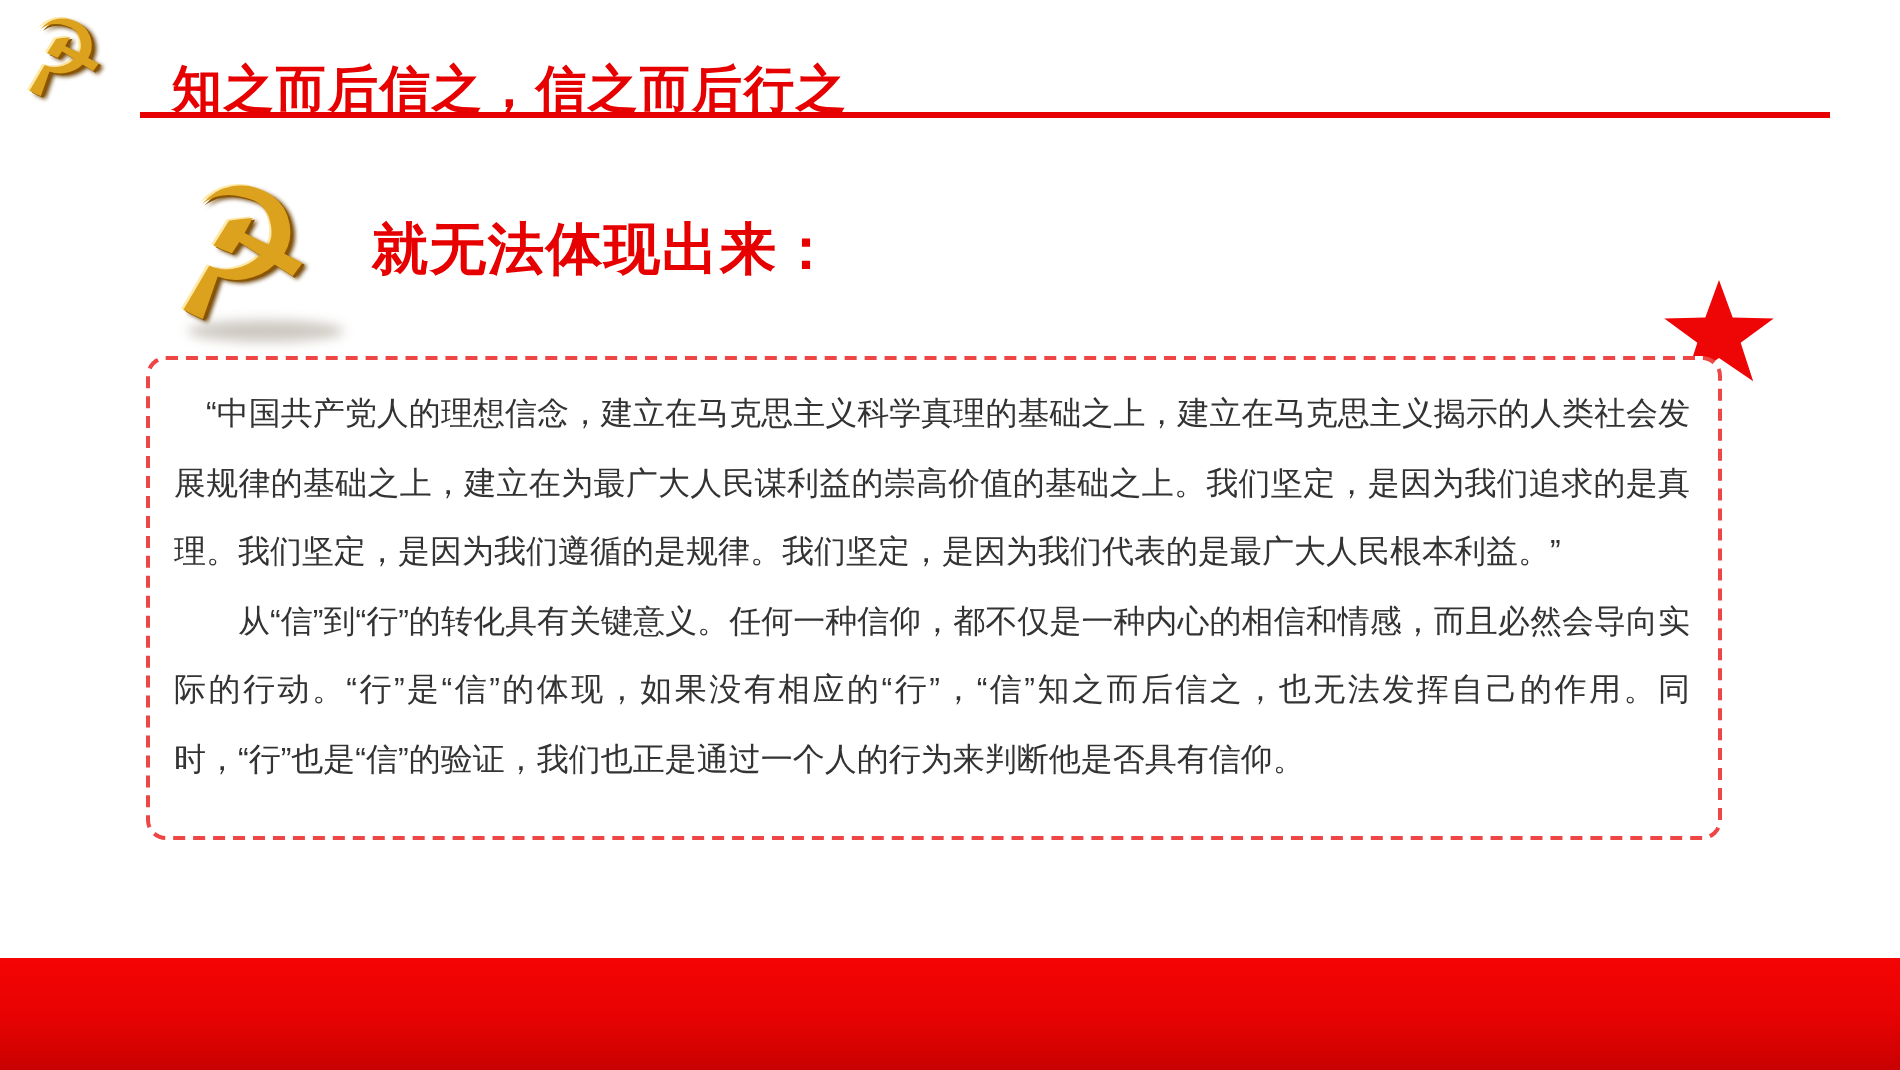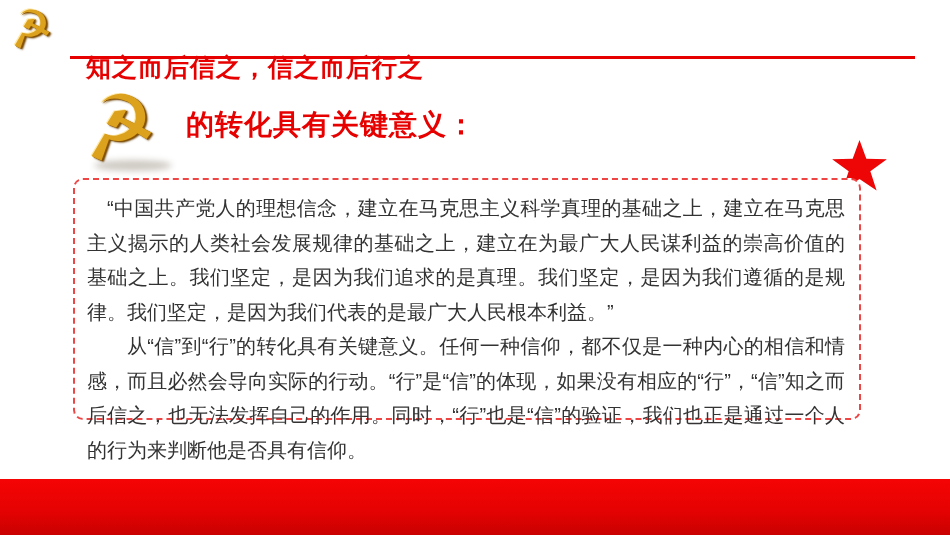--- a/index.html
+++ b/index.html
@@ -46,21 +46,20 @@
   
   .page-title {
     position: absolute;
     left: 86px;
     top: 28px;
     font-size: 25px;
     font-weight: bold;
     letter-spacing: 1px;
     color: #e60000;
     white-space: nowrap;
-    margin-top: 23px;
   }
   .title-underline {
     position: absolute;
     left: 70px;
     top: 56px;
     width: 845px;
     height: 3px;
     background: #e60000;
   }
   
@@ -93,21 +92,21 @@
     width: 788px;
     height: 242px;
     box-sizing: border-box;
     border: 2px dashed #ee4545;
     border-radius: 10px;
     background: #ffffff;
     padding: 11px 14px 0 12px;
   }
   .quote-box p {
     margin: 0;
-    font-size: 20px;
+    font-size: 16px;
     line-height: 34.5px;
     color: #333333;
     text-align: justify;
     text-justify: inter-ideograph;
   }
   .quote-box p.p1 { text-indent: 1em; }
   .quote-box p.p2 { text-indent: 2em; }
   
   .footer-band {
     position: absolute;
@@ -125,21 +124,21 @@
 
   <div class="emblem emblem-header">☭</div>
 
   <div class="page-title">知之而后信之，信之而后行之</div>
 
   <div class="title-underline"></div>
 
   <div class="emblem emblem-section">☭</div>
   <div class="emblem-shadow"></div>
 
-  <div class="section-heading">的转化具有关键意义：</div>
+  <div class="section-heading">就无法体现出来：</div>
 
   <div class="star"></div>
 
   <div class="quote-box">
     <p class="p1">“中国共产党人的理想信念，建立在马克思主义科学真理的基础之上，建立在马克思主义揭示的人类社会发展规律的基础之上，建立在为最广大人民谋利益的崇高价值的基础之上。我们坚定，是因为我们追求的是真理。我们坚定，是因为我们遵循的是规律。我们坚定，是因为我们代表的是最广大人民根本利益。”</p>
     <p class="p2">从“信”到“行”的转化具有关键意义。任何一种信仰，都不仅是一种内心的相信和情感，而且必然会导向实际的行动。“行”是“信”的体现，如果没有相应的“行”，“信”知之而后信之，也无法发挥自己的作用。同时，“行”也是“信”的验证，我们也正是通过一个人的行为来判断他是否具有信仰。</p>
   </div>
 
   <div class="footer-band"></div>
 

